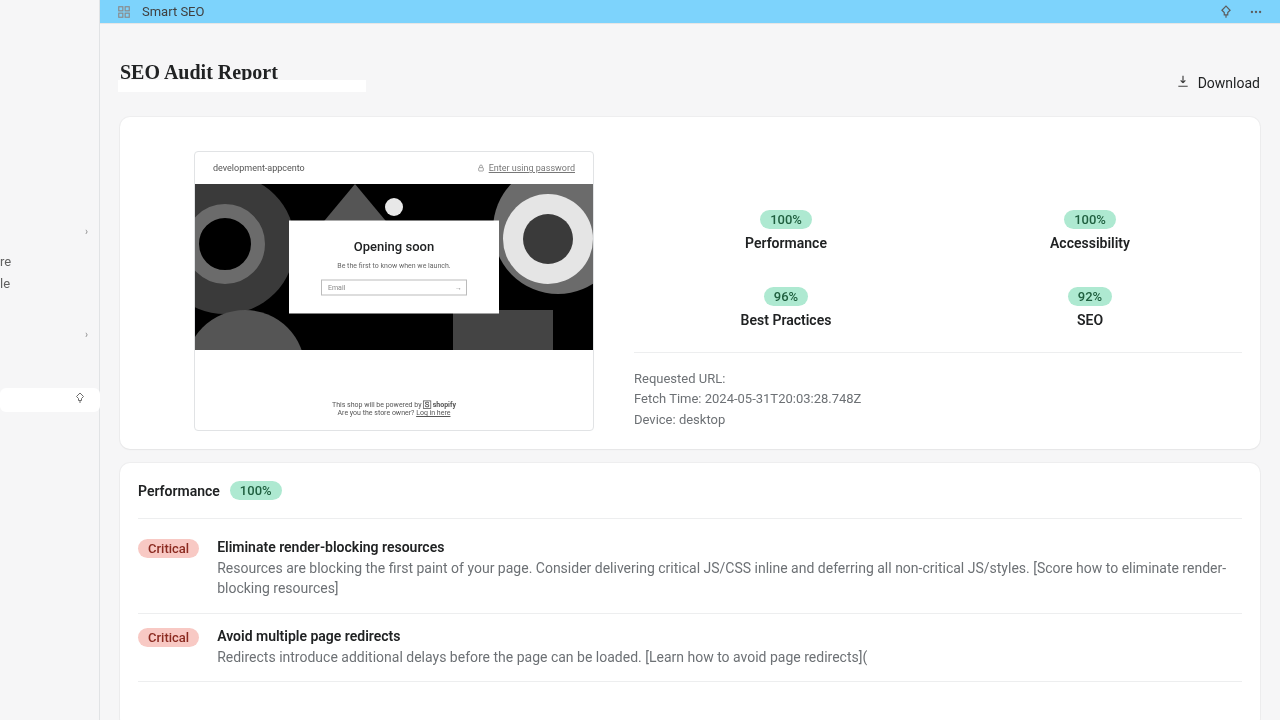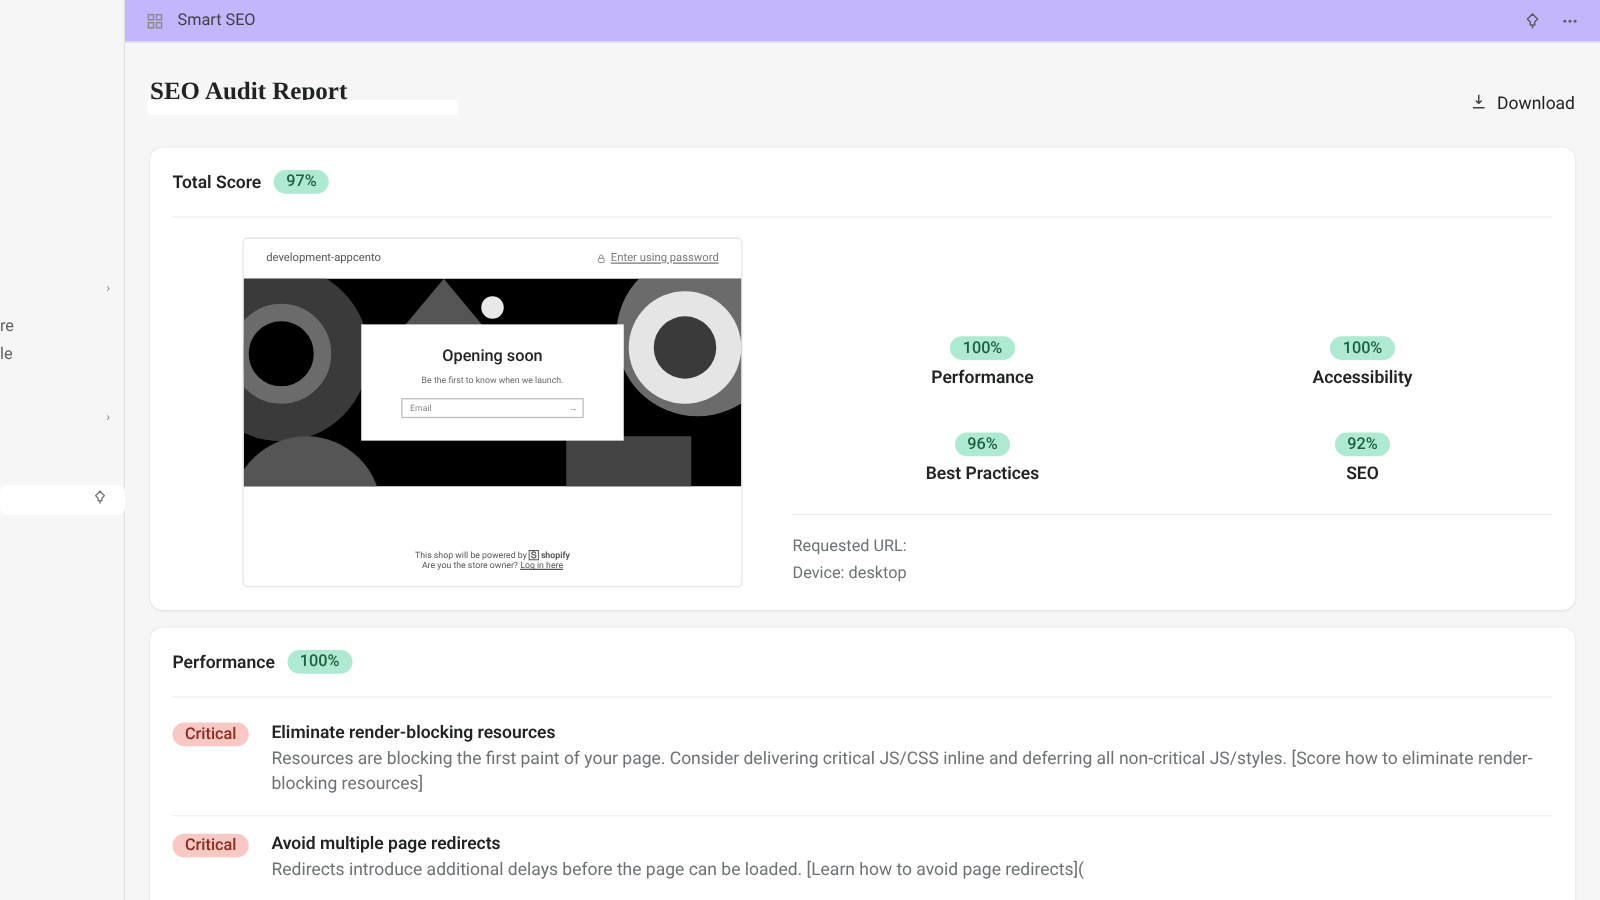--- a/index.html
+++ b/index.html
@@ -42,22 +42,22 @@
   .sidebar-pin-row {
     position: absolute;
     left:0; width:100px; height: 24px;
     background: #fff;
     border-radius: 6px;
   }
   .topbar {
     position: absolute;
     left: 100px; top: 0;
     width: 1180px;
-    height: 34px;
-    background: #c4b5fd;
+    height: 24px;
+    background: #7dd3fc;
     border-bottom: 1px solid #e6e6e6;
     display: flex;
     align-items: center;
     padding: 0 16px;
   }
   .topbar-icon {
     width: 16px; height: 16px;
     margin-right: 10px;
     display: inline-flex;
     align-items: center; justify-content: center;
@@ -274,24 +274,20 @@
       <span>
         <svg width="14" height="14" viewBox="0 0 24 24" fill="none" stroke="#404040" stroke-width="2">
             <path d="M12 3v12m0 0l-4-4m4 4l4-4M4 21h16"></path>
           </svg>
       </span>
       <span>Download</span>
     </div>
   </div>
 
   <div class="card">
-    <div class="card-header">
-      <span class="label">Total Score</span>
-      <span class="badge badge-green">97%</span>
-    </div>
     <div class="summary-body">
 
       <div class="thumb">
         <div class="thumb-top">
           <span>development-appcento</span>
           <span class="right">
             <svg width="8" height="8" viewBox="0 0 24 24" fill="none" stroke="#777" stroke-width="2">
                 <rect x="5" y="11" width="14" height="10" rx="2"></rect>
                 <path d="M8 11V7a4 4 0 018 0v4"></path>
               </svg>
@@ -326,20 +322,21 @@
 
       <div class="scores-block">
         <div class="scores-grid" id="scores-grid">
             <div class="score-item"><span class="badge badge-green">100%</span><div class="cat">Performance</div></div>
             <div class="score-item"><span class="badge badge-green">100%</span><div class="cat">Accessibility</div></div>
             <div class="score-item"><span class="badge badge-green">96%</span><div class="cat">Best Practices</div></div>
             <div class="score-item"><span class="badge badge-green">92%</span><div class="cat">SEO</div></div>
           </div>
         <div class="meta-lines">
           <div><span>Requested URL:</span></div>
+          <div><span>Fetch Time:</span> <span>2024-05-31T20:03:28.748Z</span></div>
           <div><span>Device:</span> <span>desktop</span></div>
         </div>
       </div>
     </div>
   </div>
 
   <div class="card">
     <div class="card-header" style="border-bottom:1px solid #edeeef;">
       <span class="label">Performance</span>
       <span class="badge badge-green">100%</span>

